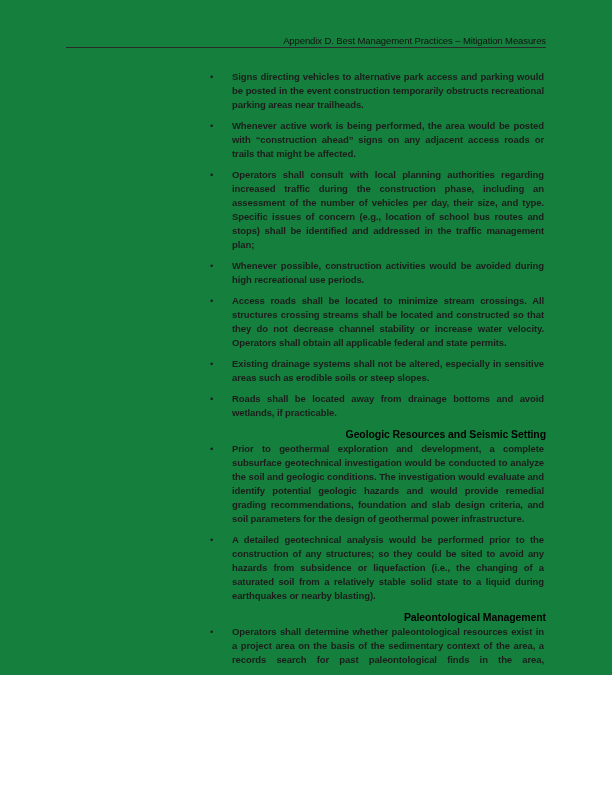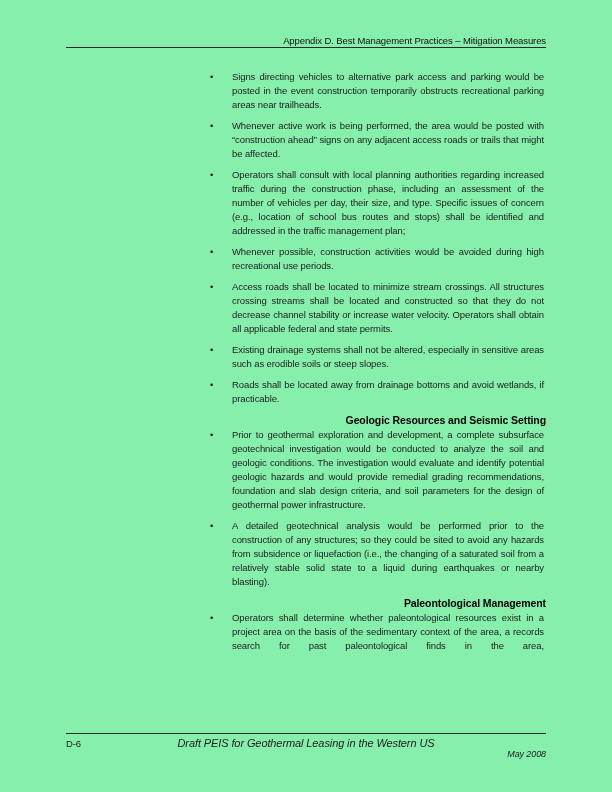--- a/index.html
+++ b/index.html
@@ -3,22 +3,22 @@
 <meta charset="utf-8">
 <style>
   html, body {
     margin: 0;
     padding: 0;
     background: #ffffff;
   }
   .page {
     position: relative;
     width: 612px;
-    height: 792px;
-    background: #86efac;
+    height: 675px;
+    background: #15803d;
     font-family: "Liberation Sans", sans-serif;
     color: #1c1c1c;
     overflow: hidden;
   }
   
   .header-title {
     position: absolute;
     top: 35px;
     left: 66px;
     width: 480px;
@@ -55,20 +55,21 @@
   }
   .bullet-item .dot::before {
     content: "\2022";
   }
   .bullet-item .btext {
     flex: 1;
     font-size: 9.5px;
     line-height: 14px;
     letter-spacing: -0.1px;
     text-align: justify;
+    font-weight: bold;
   }
   .bullet-item.justify-last .btext {
     text-align-last: justify;
   }
   .section-heading {
     margin-left: 114px;
     margin-top: 7px;
     margin-bottom: 1px;
     font-size: 10.5px;
     line-height: 14px;

